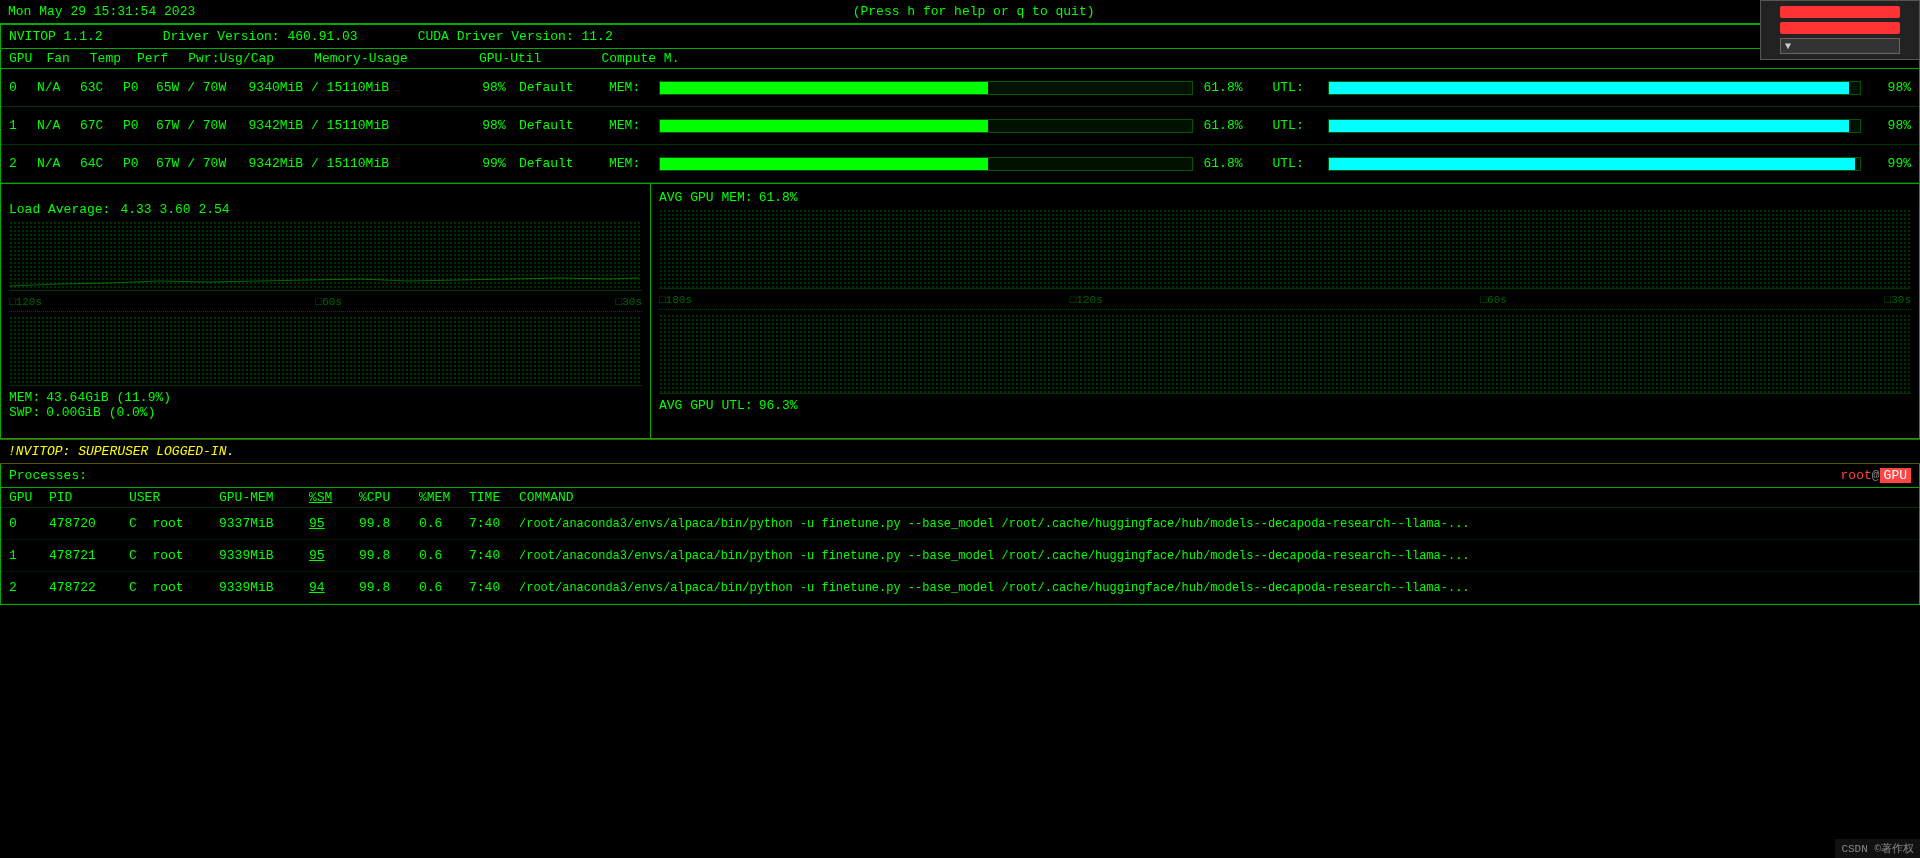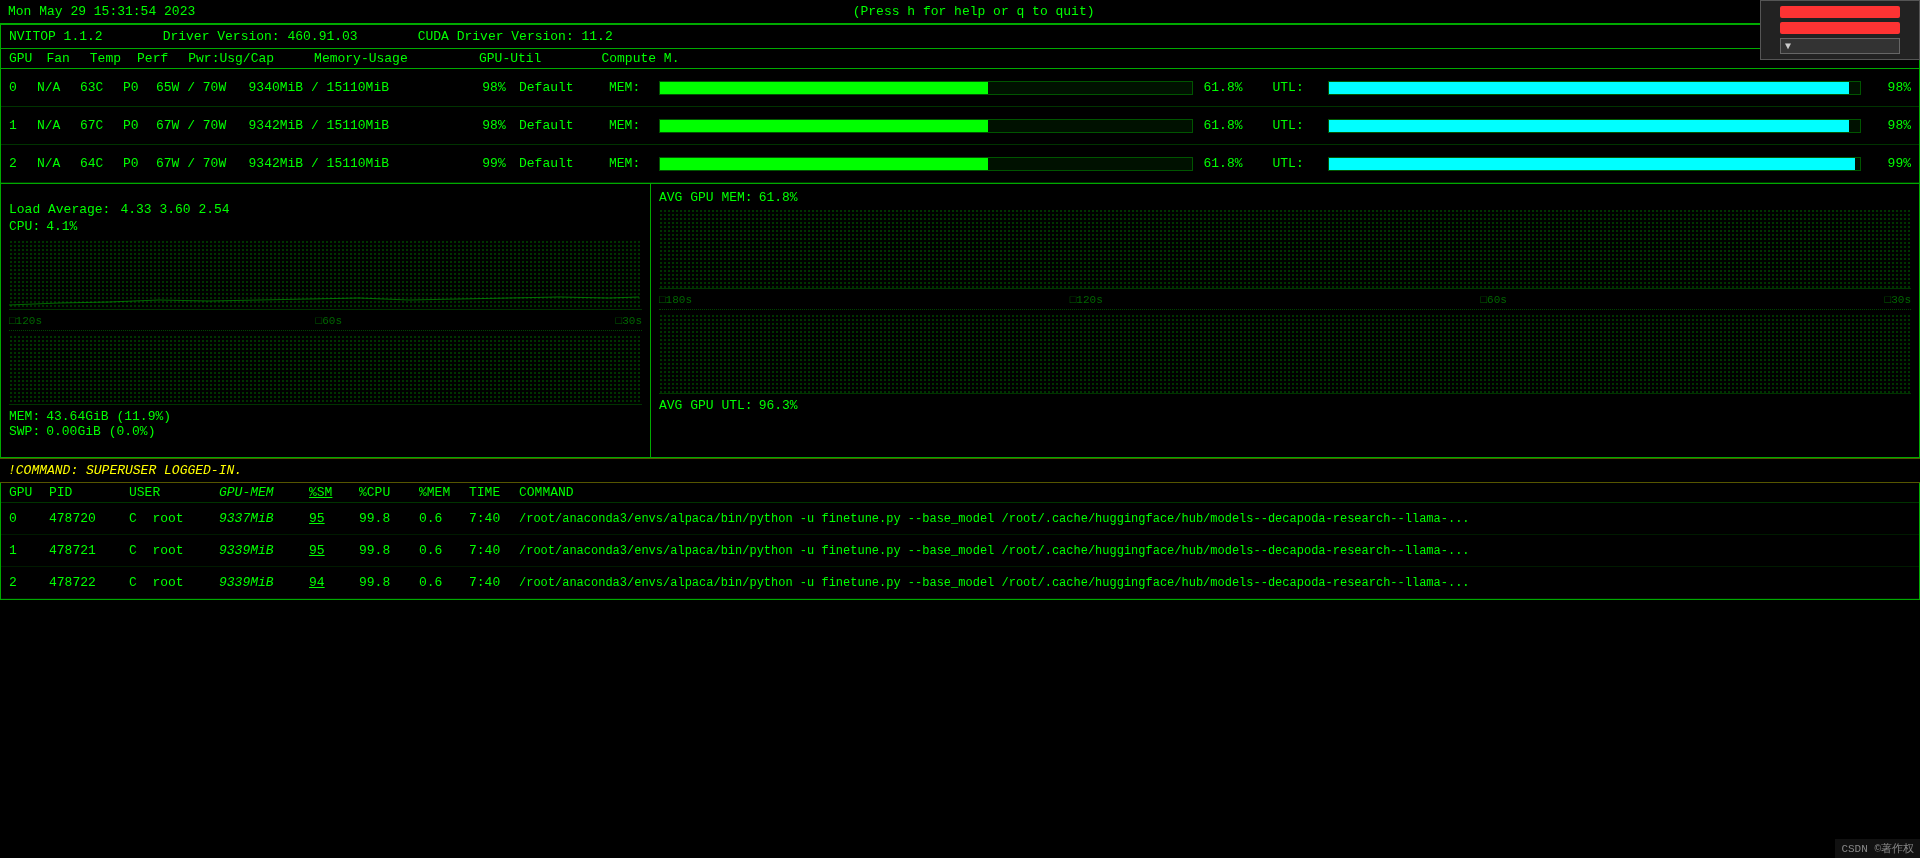--- a/index.html
+++ b/index.html
@@ -183,21 +183,21 @@
     #processes-col-header {
       display: flex;
       padding: 2px 8px;
       color: #00ff00;
       border-bottom: 1px solid #003300;
       gap: 0;
     }
     .col-gpu { width: 40px; }
     .col-pid { width: 80px; }
     .col-user { width: 90px; }
-    .col-gpumem { width: 90px; font-style: italic; }
+    .col-gpumem { width: 90px; }
     .col-sm { width: 50px; text-decoration: underline; }
     .col-cpu { width: 60px; }
     .col-mem { width: 50px; }
     .col-time { width: 50px; }
     .col-cmd { flex: 1; }
 
     .process-row {
       display: flex;
       padding: 4px 8px;
       border-bottom: 1px solid #001a00;
@@ -382,24 +382,20 @@
     </div>
 </div>
 
 <div id="bottom-section">
 
   <div id="left-panel">
     <div style="display:flex; gap:10px; margin-bottom:2px;">
       <span>Load Average:</span>
       <span>4.33  3.60  2.54</span>
     </div>
-    <div style="display:flex; gap:6px; margin-bottom:6px;">
-      <span>CPU:</span>
-      <span>4.1%</span>
-    </div>
 
     <div class="graph-area">
       <div class="graph-dots"></div>
       <svg width="100%" height="100%" style="position:absolute;top:0;left:0;">
         <polyline points="0,65 50,63 100,62 150,60 200,61 250,60 300,59 350,58 400,60 450,59 500,58 550,57 600,58 630,57" fill="none" stroke="#00aa00" stroke-width="1" opacity="0.6"></polyline>
       </svg>
     </div>
     <div class="graph-timeline">
       <span>□120s</span>
       <span>□60s</span>
@@ -442,24 +438,28 @@
       <div class="graph-dots"></div>
     </div>
     <div style="display:flex; gap:6px; margin-top:2px;">
       <span>AVG GPU UTL:</span>
       <span>96.3%</span>
     </div>
   </div>
 </div>
 
 <div id="caution-bar">
-  <span>!COMMAND: SUPERUSER LOGGED-IN.</span>
+  <span>!NVITOP: SUPERUSER LOGGED-IN.</span>
 </div>
 
 <div id="processes-section">
+  <div id="processes-header-row">
+    <span style="color:#00ff00;">Processes:</span>
+    <span style="color:#ff4444;">root<span style="color:#888">@</span><span style="background:#ff4444;color:#fff;padding:0 4px;">GPU</span></span>
+  </div>
   <div id="processes-col-header" style="display:flex;padding:2px 8px;border-bottom:1px solid #003300;color:#00ff00;">
     <span class="col-gpu">GPU</span>
     <span class="col-pid">PID</span>
     <span class="col-user">USER</span>
     <span class="col-gpumem">GPU-MEM</span>
     <span class="col-sm">%SM</span>
     <span class="col-cpu">%CPU</span>
     <span class="col-mem">%MEM</span>
     <span class="col-time">TIME</span>
     <span class="col-cmd">COMMAND</span>

